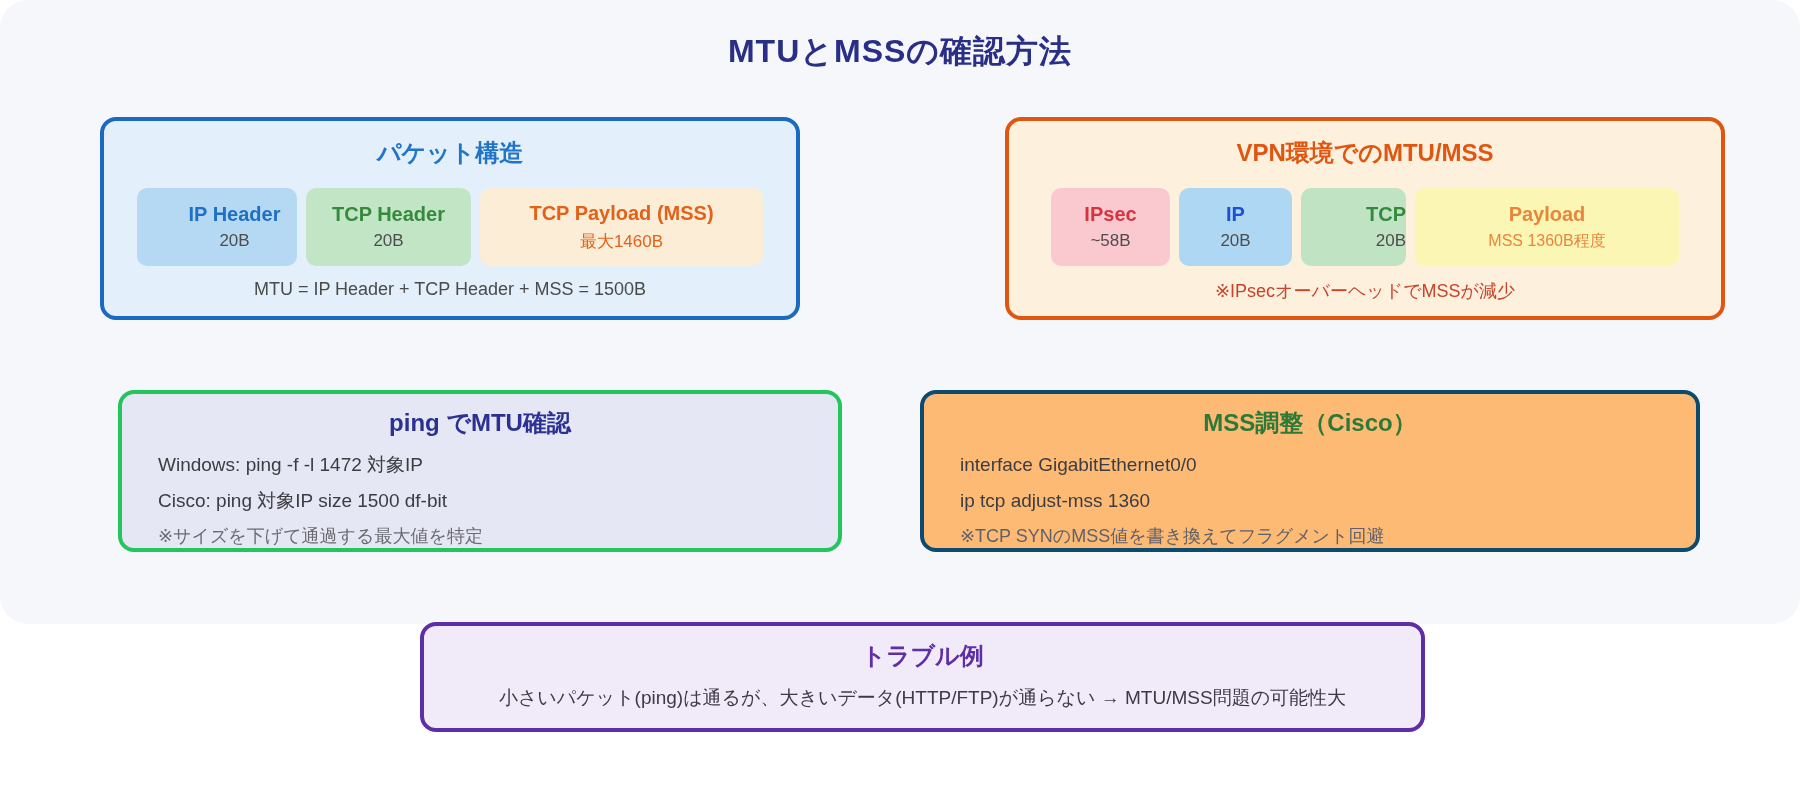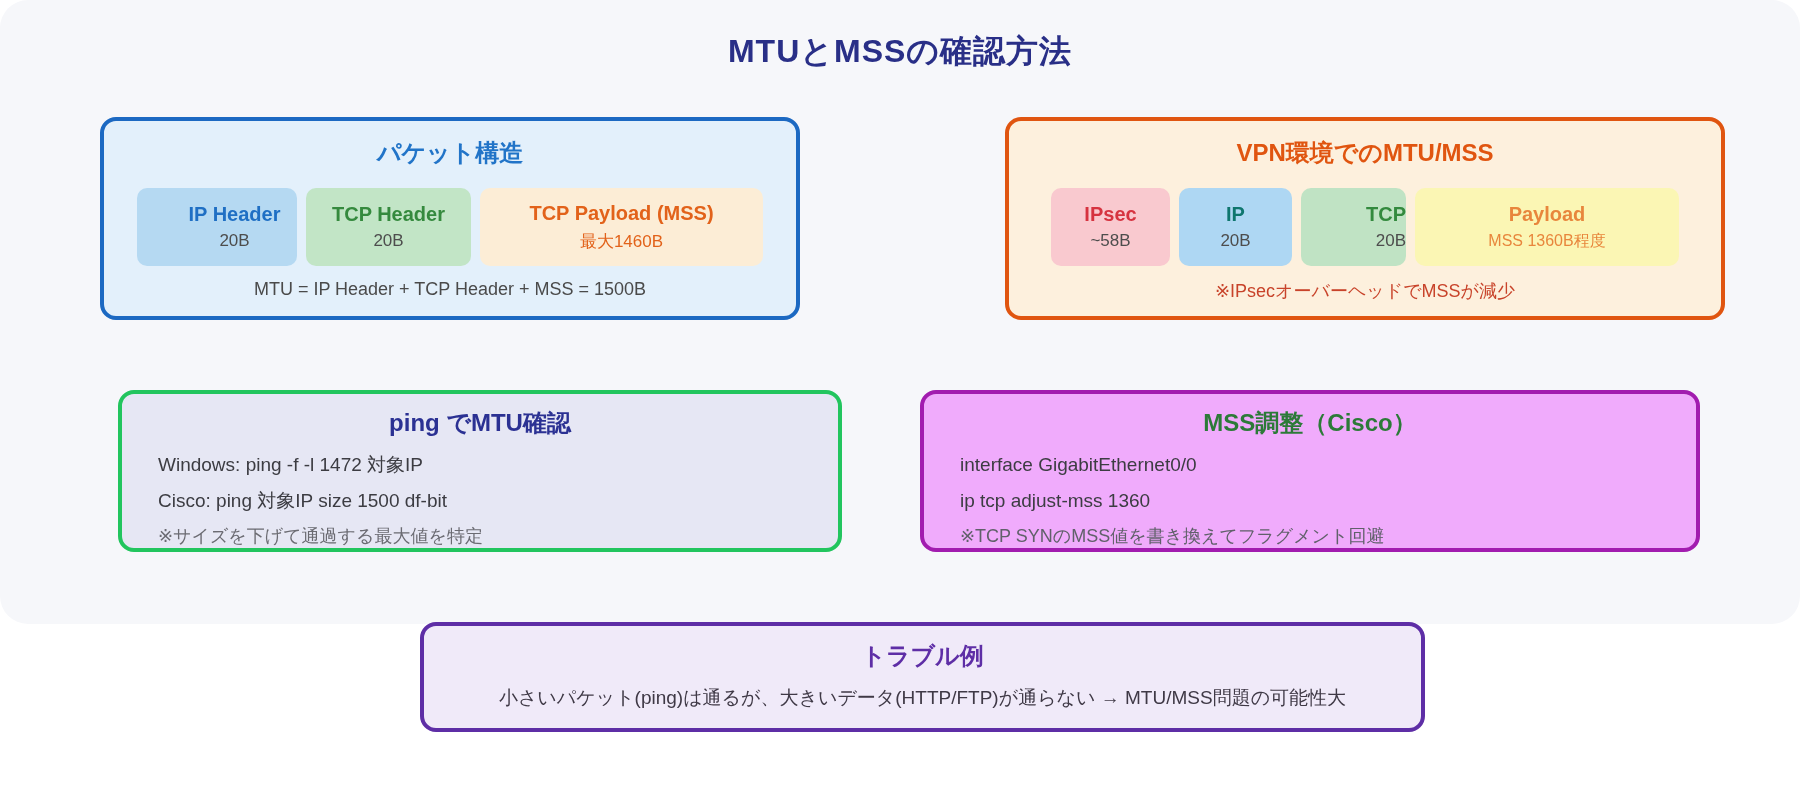--- a/index.html
+++ b/index.html
@@ -53,21 +53,21 @@
 
   
   .box-vpn {
     left: 1005px; top: 117px; width: 720px; height: 203px;
     background: #fdf0dd; border: 4px solid #e05510;
   }
   .box-vpn .box-title { color: #e05510; margin-top: 16px; }
   .seg-ipsec    { width: 119px; background: #f9c9cf; }
   .seg-ipsec    .seg-label { color: #d63340; }
   .seg-vip      { width: 113px; background: #aed7f3; }
-  .seg-vip      .seg-label { color: #0f766e; }
+  .seg-vip      .seg-label { color: #1d4ed8; }
   .seg-vtcp     { width: 105px; background: #c0e3c4; align-items: flex-end; }
   .seg-vtcp     .seg-label { color: #338a3e; }
   .seg-vpayload { width: 264px; background: #fbf6b4; }
   .seg-vpayload .seg-label { color: #e8863c; }
   .seg-vpayload .seg-value { color: #e8863c; font-size: 16px; }
   .vpn-note { margin-top: 13px; font-size: 18px; color: #c8432a; }
 
   
   .box-ping {
     left: 118px; top: 390px; width: 724px; height: 162px;
@@ -75,21 +75,21 @@
     align-items: stretch;
   }
   .box-ping .box-title { color: #2b3193; margin-top: 13px; }
   .body-lines { margin-top: 8px; padding-left: 36px; }
   .body-line { font-size: 19px; color: #3c3c42; line-height: 36px; }
   .note-line { font-size: 18px; color: #6b6b72; line-height: 34px; }
 
   
   .box-mss {
     left: 920px; top: 390px; width: 780px; height: 162px;
-    background: #f0abfc; border: 4px solid #a21caf;
+    background: #fdba74; border: 4px solid #0c4a6e;
     align-items: stretch;
   }
   .box-mss .box-title { color: #2c7a38; margin-top: 13px; }
   .box-mss .note-line { color: #60606a; }
 
   
   .box-trouble {
     left: 420px; top: 622px; width: 1005px; height: 110px;
     background: #f0eaf9; border: 4px solid #5e2ea6;
   }

